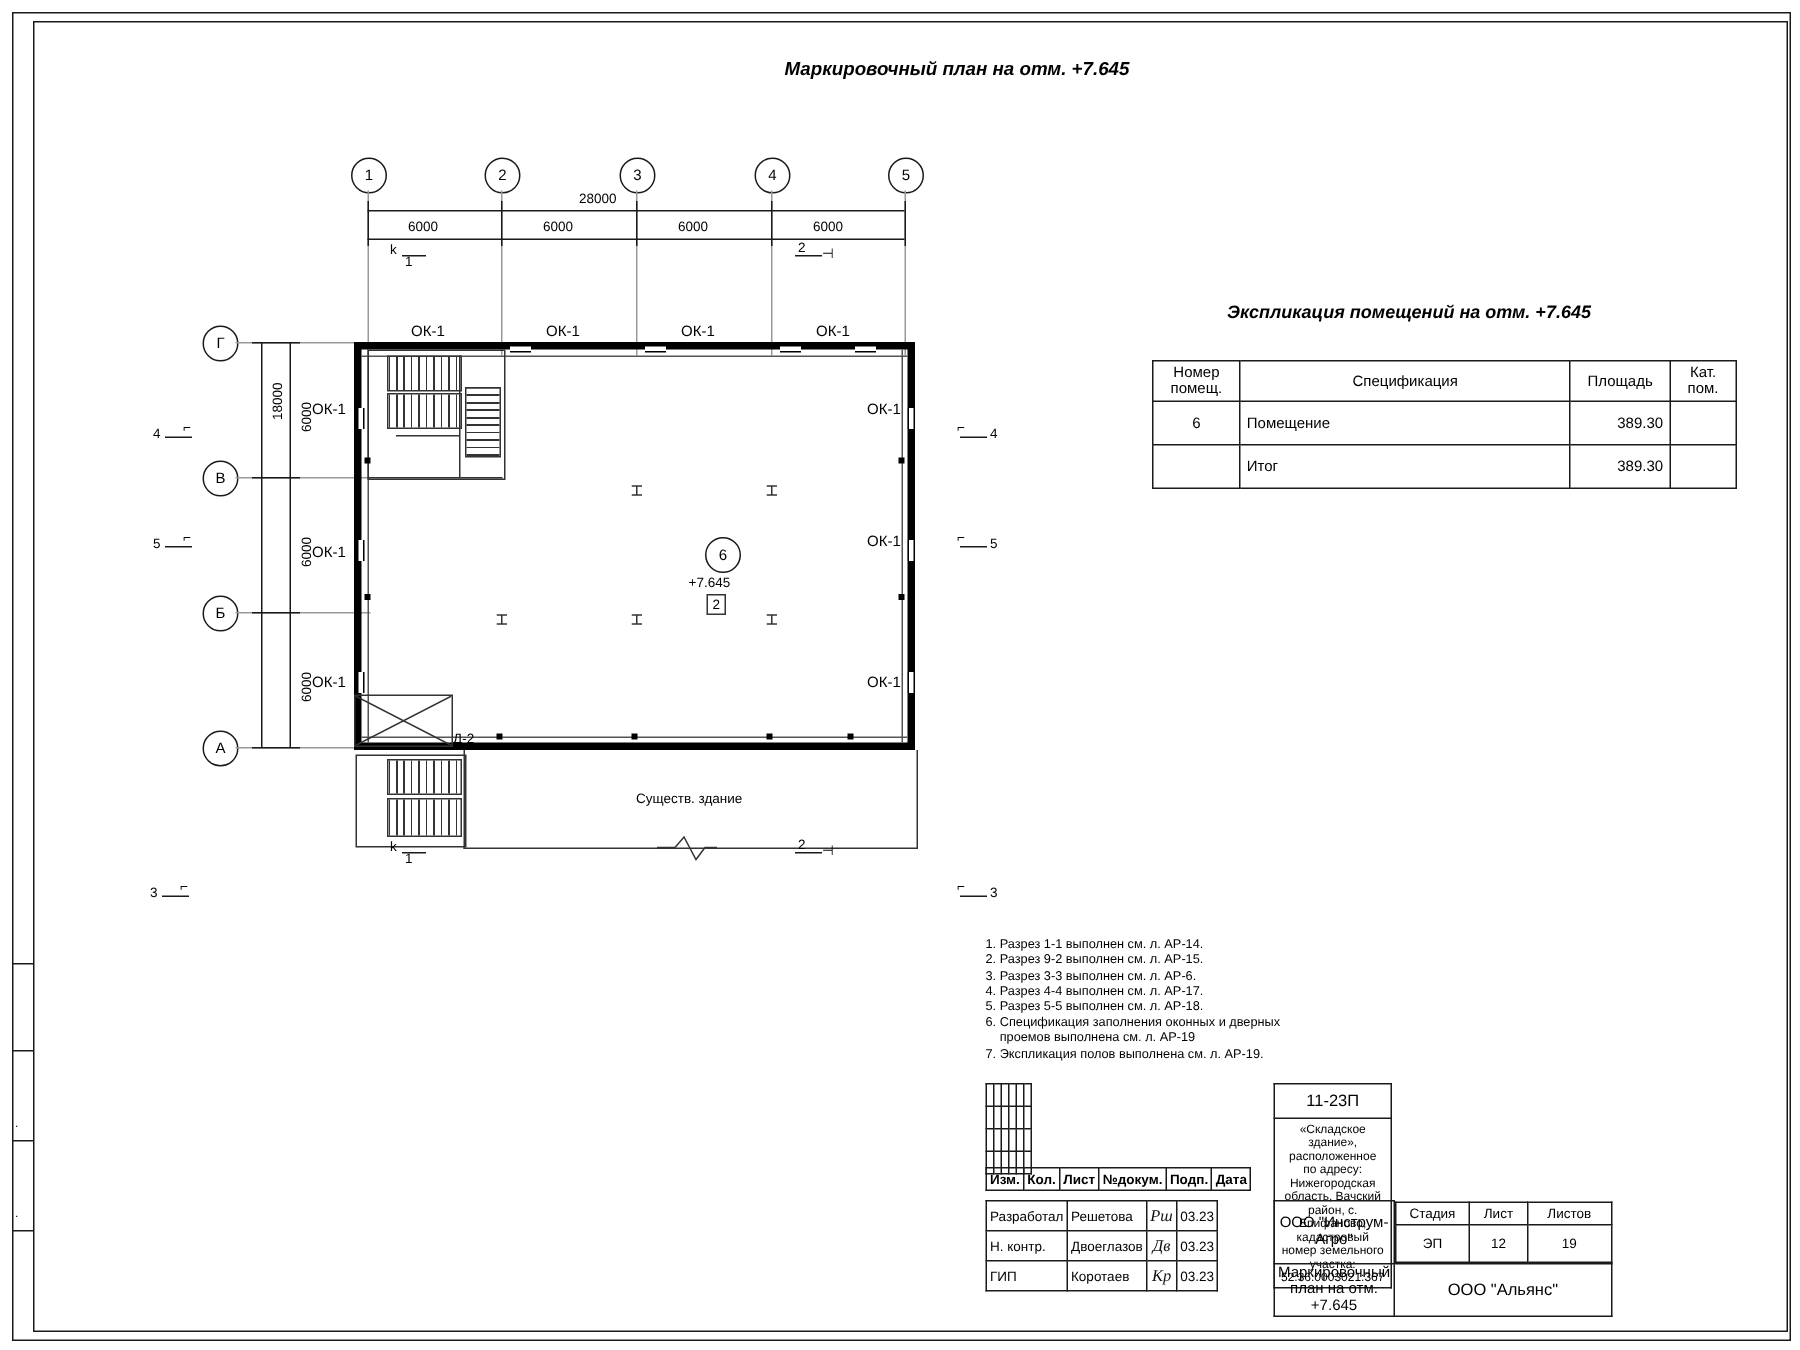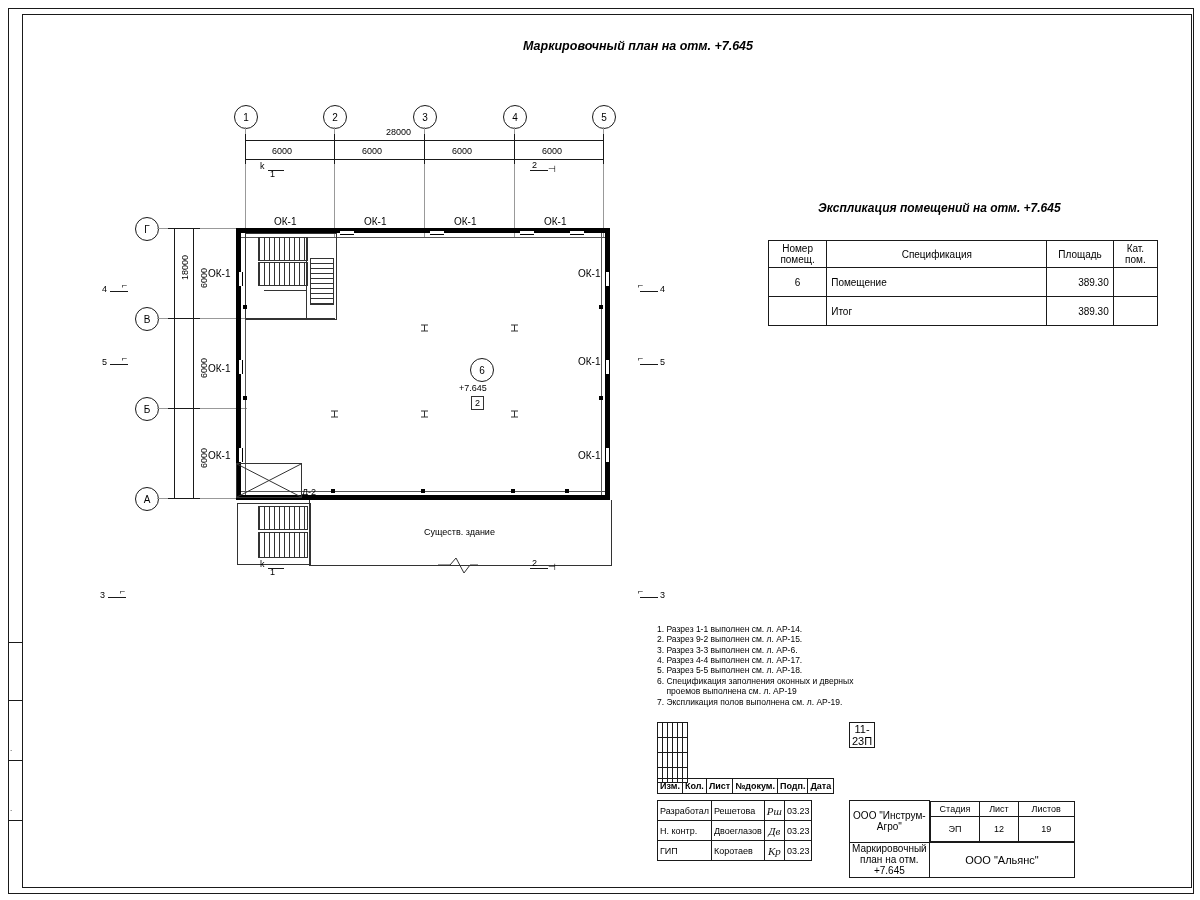--- a/index.html
+++ b/index.html
@@ -403,20 +403,27 @@
       </tbody>
         </table>
     </div>
 
     <div class="abs" style="left:192px;top:0;">
       <table>
         <tbody>
             <tr>
           <td colspan="4" class="ctr" style="height:22px;width:351px;font-size:11px;">11-23П</td>
         </tr>
+        <tr>
+          <td colspan="4" style="height:44px;padding:2px 4px;">
+            <div class="ctr xs">«Складское здание», расположенное по адресу:</div>
+            <div class="ctr xs">Нижегородская область, Вачский район, с. Епифаново,</div>
+            <div class="ctr xs">кадастровый номер земельного участка: 52:36:0003021:367</div>
+          </td>
+        </tr>
       </tbody>
         </table>
     </div>
 
     <div class="abs" style="left:192px;top:78px;">
       <table>
         <tbody>
             <tr>
           <td class="ctr" style="width:206px;height:40px;font-size:10px;">ООО "Инструм-Агро"</td>
           <td style="width:145px;padding:0;border:none;">

